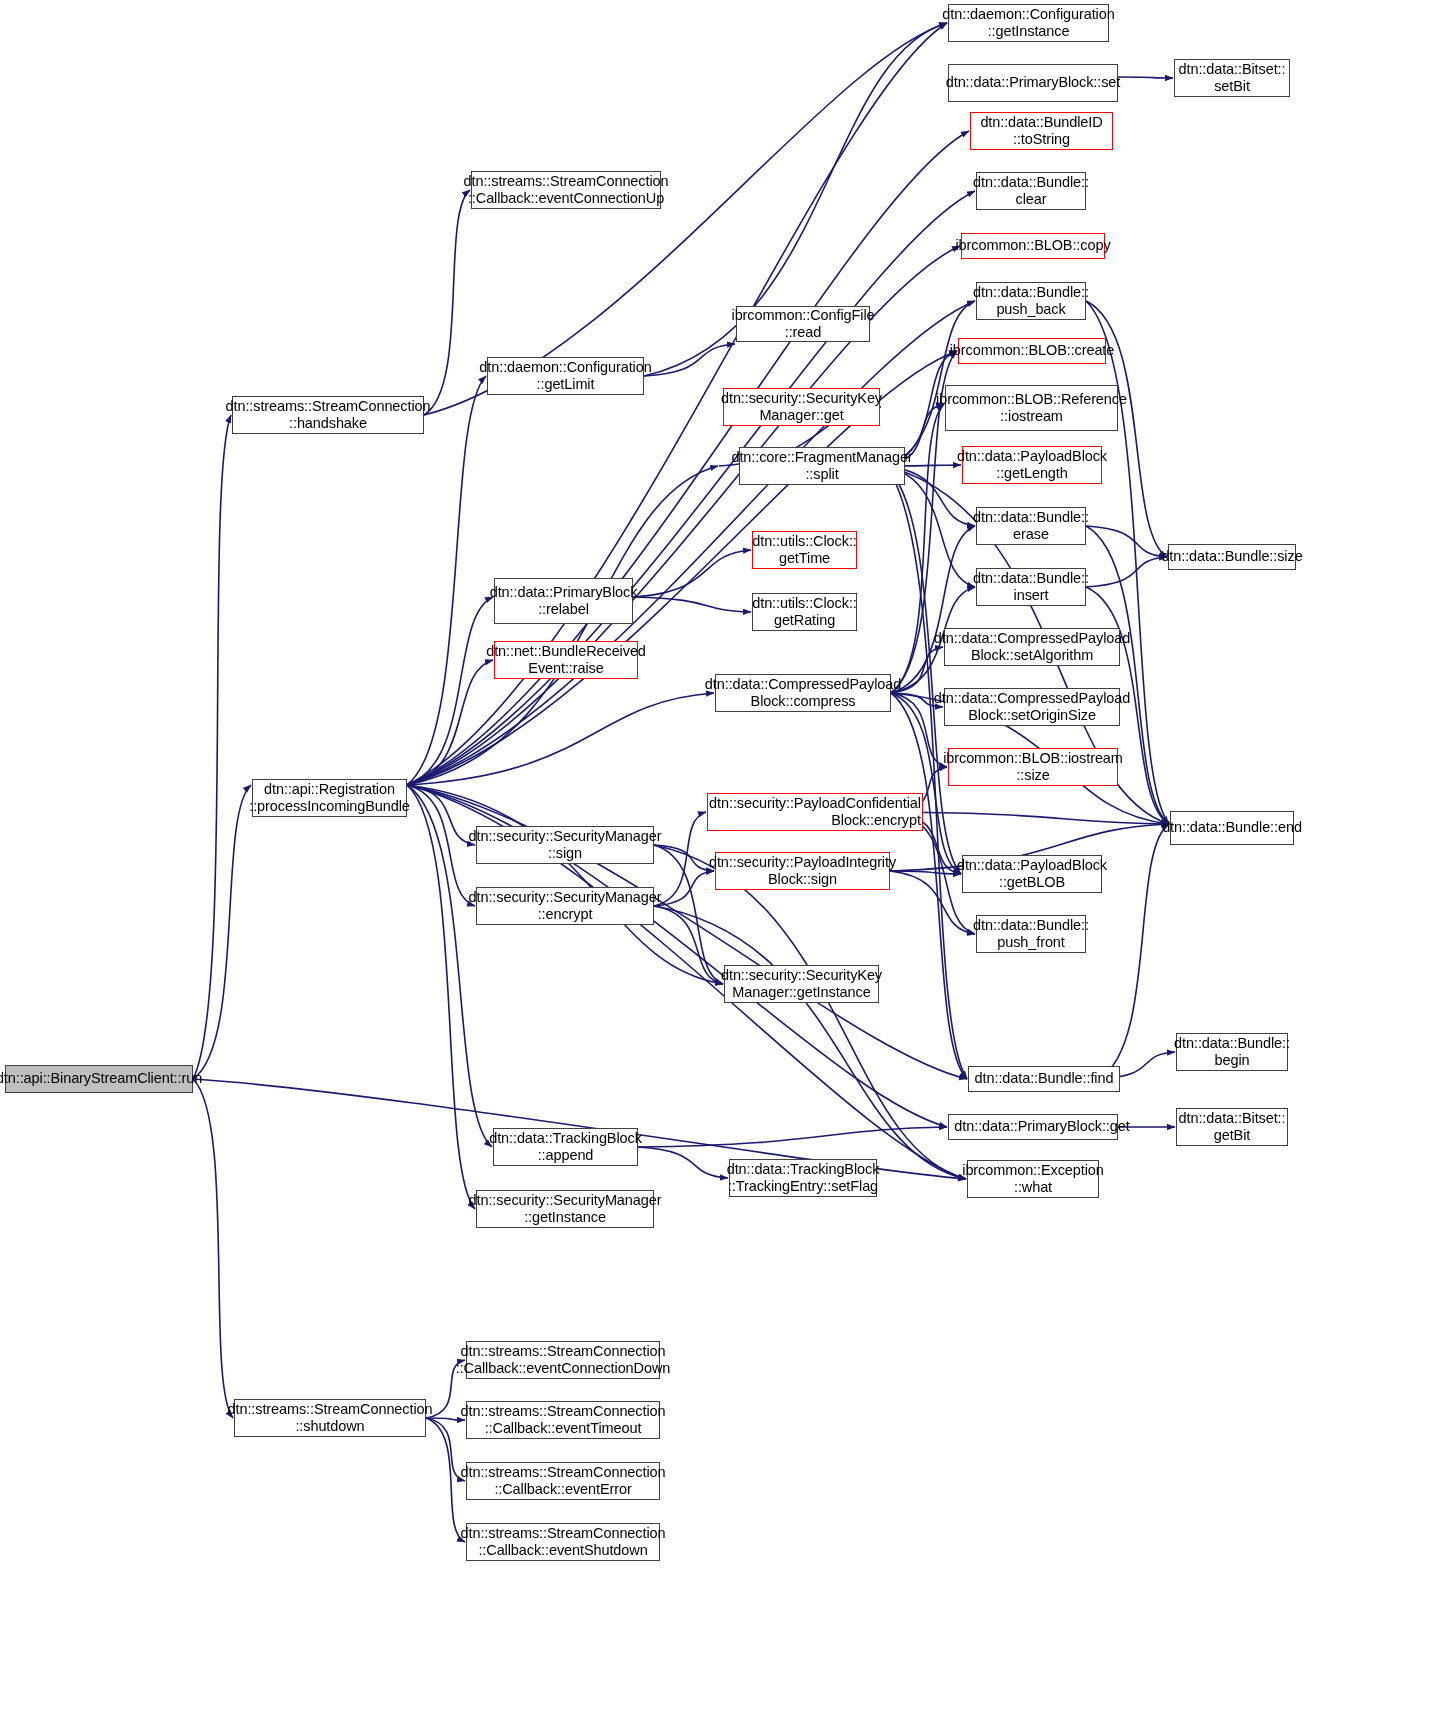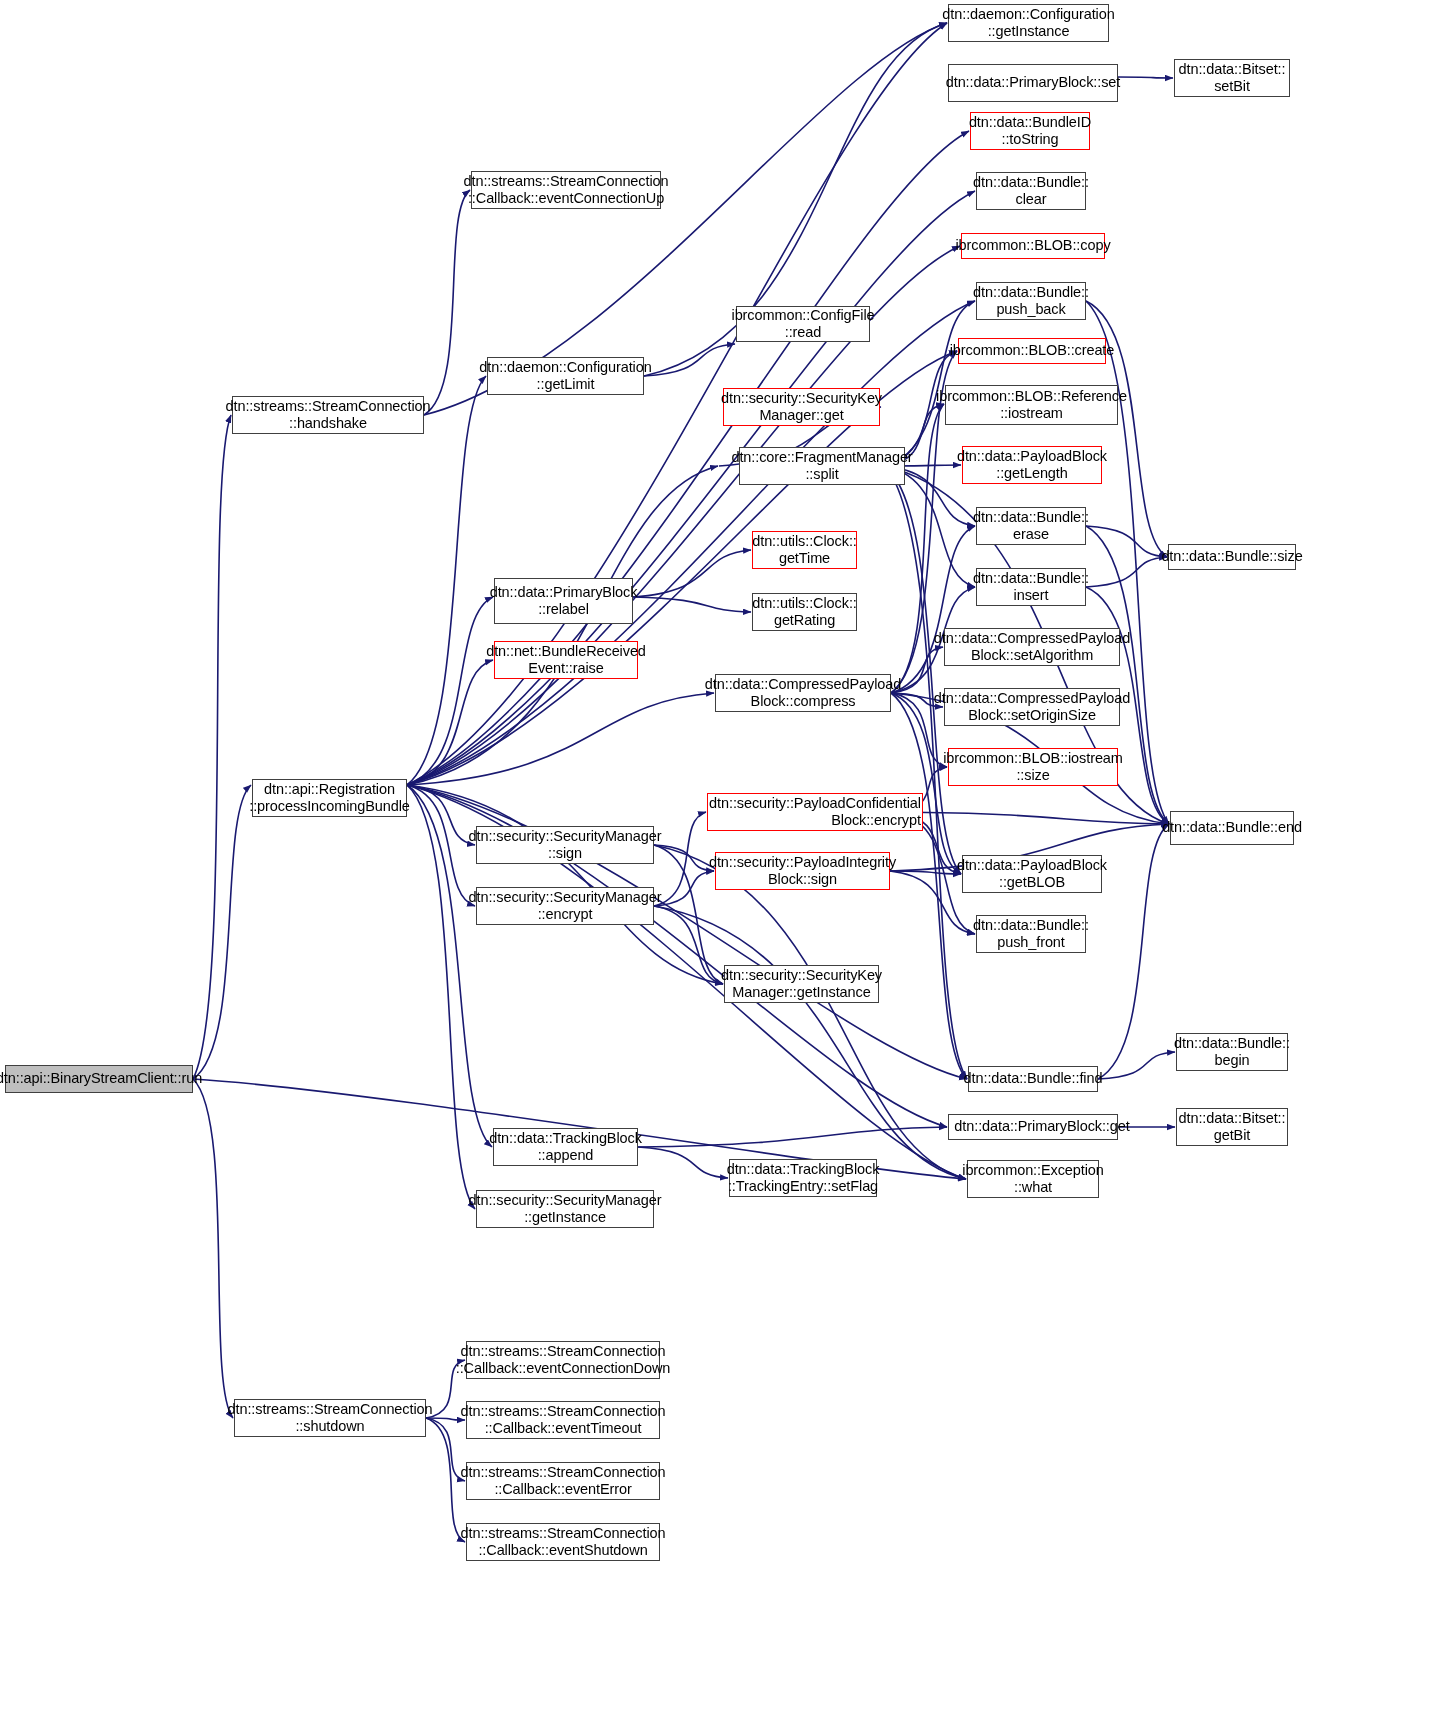--- a/index.html
+++ b/index.html
@@ -152,47 +152,47 @@
 Block::encrypt</div>
       <div class="node red" style="left: 715px; top: 852px; width: 175px; height: 38px;">dtn::security::PayloadIntegrity
 Block::sign</div>
       <div class="node" style="left: 724px; top: 965px; width: 155px; height: 38px;">dtn::security::SecurityKey
 Manager::getInstance</div>
       <div class="node" style="left: 729px; top: 1159px; width: 148px; height: 38px;">dtn::data::TrackingBlock
 ::TrackingEntry::setFlag</div>
       <div class="node" style="left: 948px; top: 4px; width: 161px; height: 38px;">dtn::daemon::Configuration
 ::getInstance</div>
       <div class="node" style="left: 948px; top: 64px; width: 170px; height: 38px;">dtn::data::PrimaryBlock::set</div>
-      <div class="node red" style="left: 970px; top: 112px; width: 120px; height: 38px;">dtn::data::BundleID
+      <div class="node red" style="left: 970px; top: 112px; width: 143px; height: 38px;">dtn::data::BundleID
 ::toString</div>
       <div class="node" style="left: 976px; top: 172px; width: 110px; height: 38px;">dtn::data::Bundle::
 clear</div>
       <div class="node red" style="left: 961px; top: 233px; width: 144px; height: 26px;">ibrcommon::BLOB::copy</div>
       <div class="node" style="left: 976px; top: 282px; width: 110px; height: 38px;">dtn::data::Bundle::
 push_back</div>
       <div class="node red" style="left: 958px; top: 338px; width: 148px; height: 26px;">ibrcommon::BLOB::create</div>
-      <div class="node" style="left: 945px; top: 385px; width: 173px; height: 40px;">ibrcommon::BLOB::Reference
+      <div class="node" style="left: 945px; top: 385px; width: 173px; height: 46px;">ibrcommon::BLOB::Reference
 ::iostream</div>
       <div class="node red" style="left: 962px; top: 446px; width: 140px; height: 38px;">dtn::data::PayloadBlock
 ::getLength</div>
       <div class="node" style="left: 976px; top: 507px; width: 110px; height: 38px;">dtn::data::Bundle::
 erase</div>
       <div class="node" style="left: 976px; top: 568px; width: 110px; height: 38px;">dtn::data::Bundle::
 insert</div>
       <div class="node" style="left: 944px; top: 628px; width: 176px; height: 38px;">dtn::data::CompressedPayload
 Block::setAlgorithm</div>
       <div class="node" style="left: 944px; top: 688px; width: 176px; height: 38px;">dtn::data::CompressedPayload
 Block::setOriginSize</div>
       <div class="node red" style="left: 948px; top: 748px; width: 170px; height: 38px;">ibrcommon::BLOB::iostream
 ::size</div>
       <div class="node" style="left: 962px; top: 855px; width: 140px; height: 38px;">dtn::data::PayloadBlock
 ::getBLOB</div>
       <div class="node" style="left: 976px; top: 915px; width: 110px; height: 38px;">dtn::data::Bundle::
 push_front</div>
-      <div class="node" style="left: 968px; top: 1066px; width: 130px; height: 26px;">dtn::data::Bundle::find</div>
+      <div class="node" style="left: 968px; top: 1066px; width: 152px; height: 26px;">dtn::data::Bundle::find</div>
       <div class="node" style="left: 948px; top: 1114px; width: 170px; height: 26px; padding-left: 21px;">dtn::data::PrimaryBlock::get</div>
       <div class="node" style="left: 967px; top: 1160px; width: 132px; height: 38px;">ibrcommon::Exception
 ::what</div>
       <div class="node" style="left: 1174px; top: 59px; width: 116px; height: 38px;">dtn::data::Bitset::
 setBit</div>
       <div class="node" style="left: 1168px; top: 544px; width: 128px; height: 26px;">dtn::data::Bundle::size</div>
       <div class="node" style="left: 1170px; top: 811px; width: 124px; height: 34px;">dtn::data::Bundle::end</div>
       <div class="node" style="left: 1176px; top: 1033px; width: 112px; height: 38px;">dtn::data::Bundle::
 begin</div>
       <div class="node" style="left: 1176px; top: 1108px; width: 112px; height: 38px;">dtn::data::Bitset::

